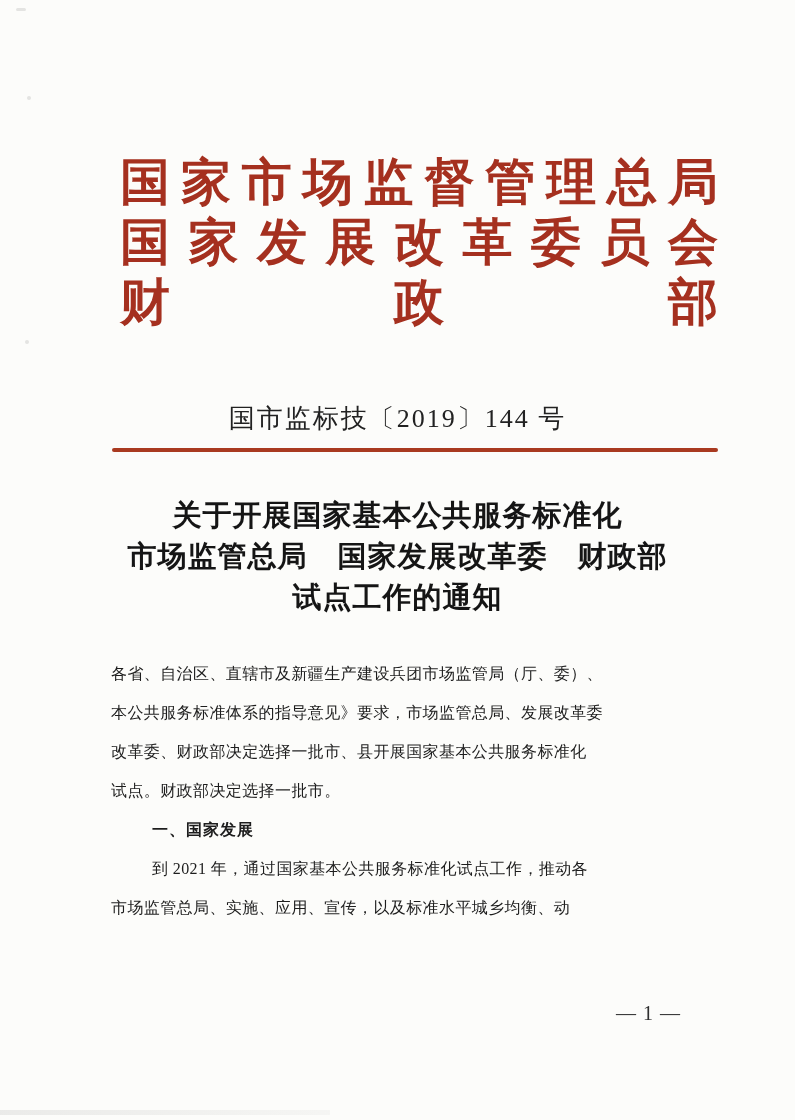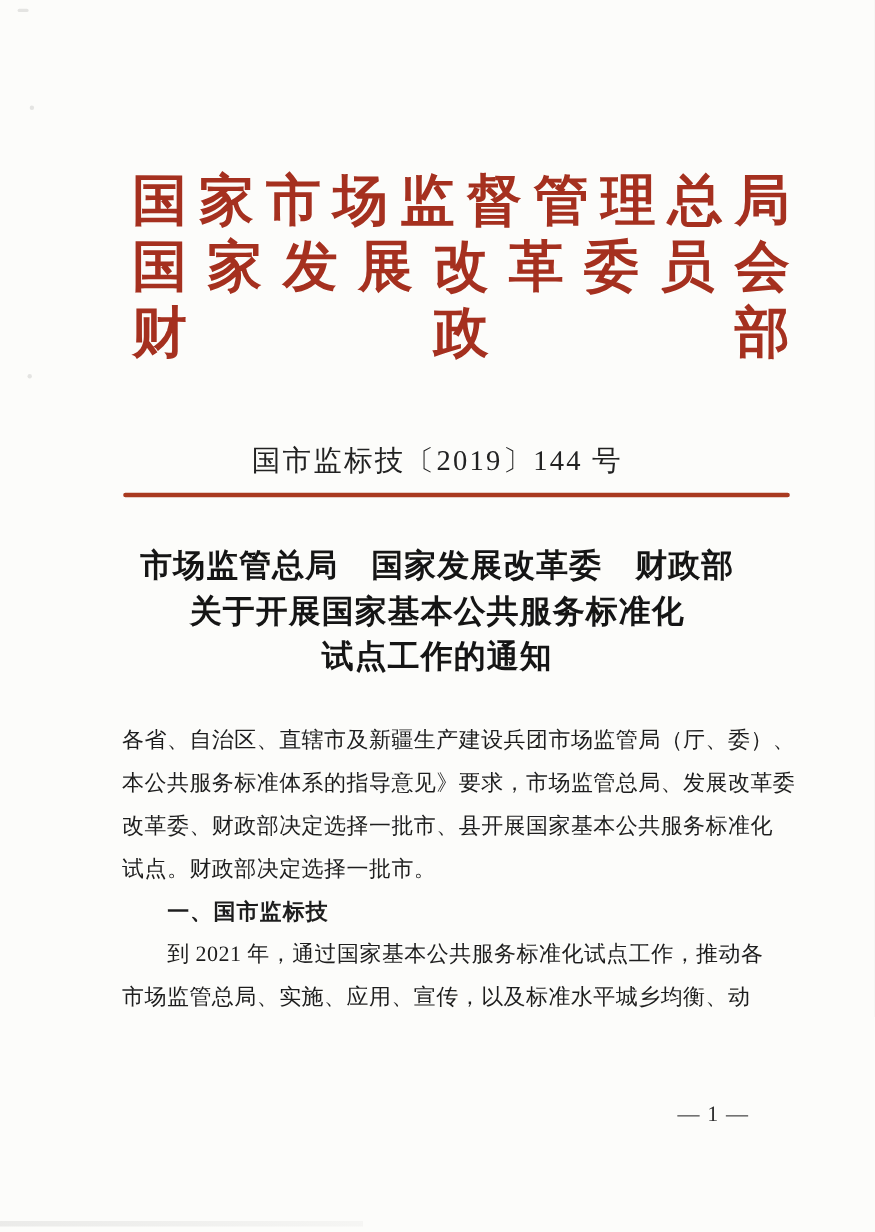--- a/index.html
+++ b/index.html
@@ -67,21 +67,21 @@
   }
   
   .body-block {
     position: absolute;
     left: 111px;
     top: 654px;
     width: 612px;
     color: #1d1d1d;
   }
   .body-line {
-    font-size: 20px;
+    font-size: 16px;
     height: 39px;
     line-height: 39px;
     letter-spacing: 0.4px;
     white-space: nowrap;
   }
   .body-line.indent { padding-left: 41px; }
   .body-line.bold { font-weight: bold; letter-spacing: 1px; }
   
   .pagenum {
     position: absolute;
@@ -140,31 +140,31 @@
         <span>政</span>
         <span>部</span>
       </div>
     </div>
 
   <div class="docnum">国市监标技〔2019〕144 号</div>
 
   <div class="redline" style="background: rgb(169, 58, 32);"></div>
 
   <div class="title-block" style="color: rgb(21, 21, 21);">
+      <div class="title-line bold">关于开展国家基本公共服务标准化</div>
       <div class="title-line bold">市场监管总局　国家发展改革委　财政部</div>
-      <div class="title-line bold">关于开展国家基本公共服务标准化</div>
       <div class="title-line bold">试点工作的通知</div>
     </div>
 
   <div class="body-block" style="color: rgb(29, 29, 29);">
       <div class="body-line">各省、自治区、直辖市及新疆生产建设兵团市场监管局（厅、委）、</div>
       <div class="body-line">本公共服务标准体系的指导意见》要求，市场监管总局、发展改革委</div>
       <div class="body-line">改革委、财政部决定选择一批市、县开展国家基本公共服务标准化</div>
       <div class="body-line">试点。财政部决定选择一批市。</div>
-      <div class="body-line indent bold">一、国市监标技</div>
+      <div class="body-line indent bold">一、国家发展</div>
       <div class="body-line indent">到 2021 年，通过国家基本公共服务标准化试点工作，推动各</div>
       <div class="body-line">市场监管总局、实施、应用、宣传，以及标准水平城乡均衡、动</div>
     </div>
 
   <div class="pagenum">— 1 —</div>
 
   <div>
     <div class="speck" style="left:16px; top:8px; width:10px; height:3px;"></div>
     <div class="speck" style="left:27px; top:96px; width:4px; height:4px;"></div>
     <div class="speck" style="left:25px; top:340px; width:4px; height:4px;"></div>

